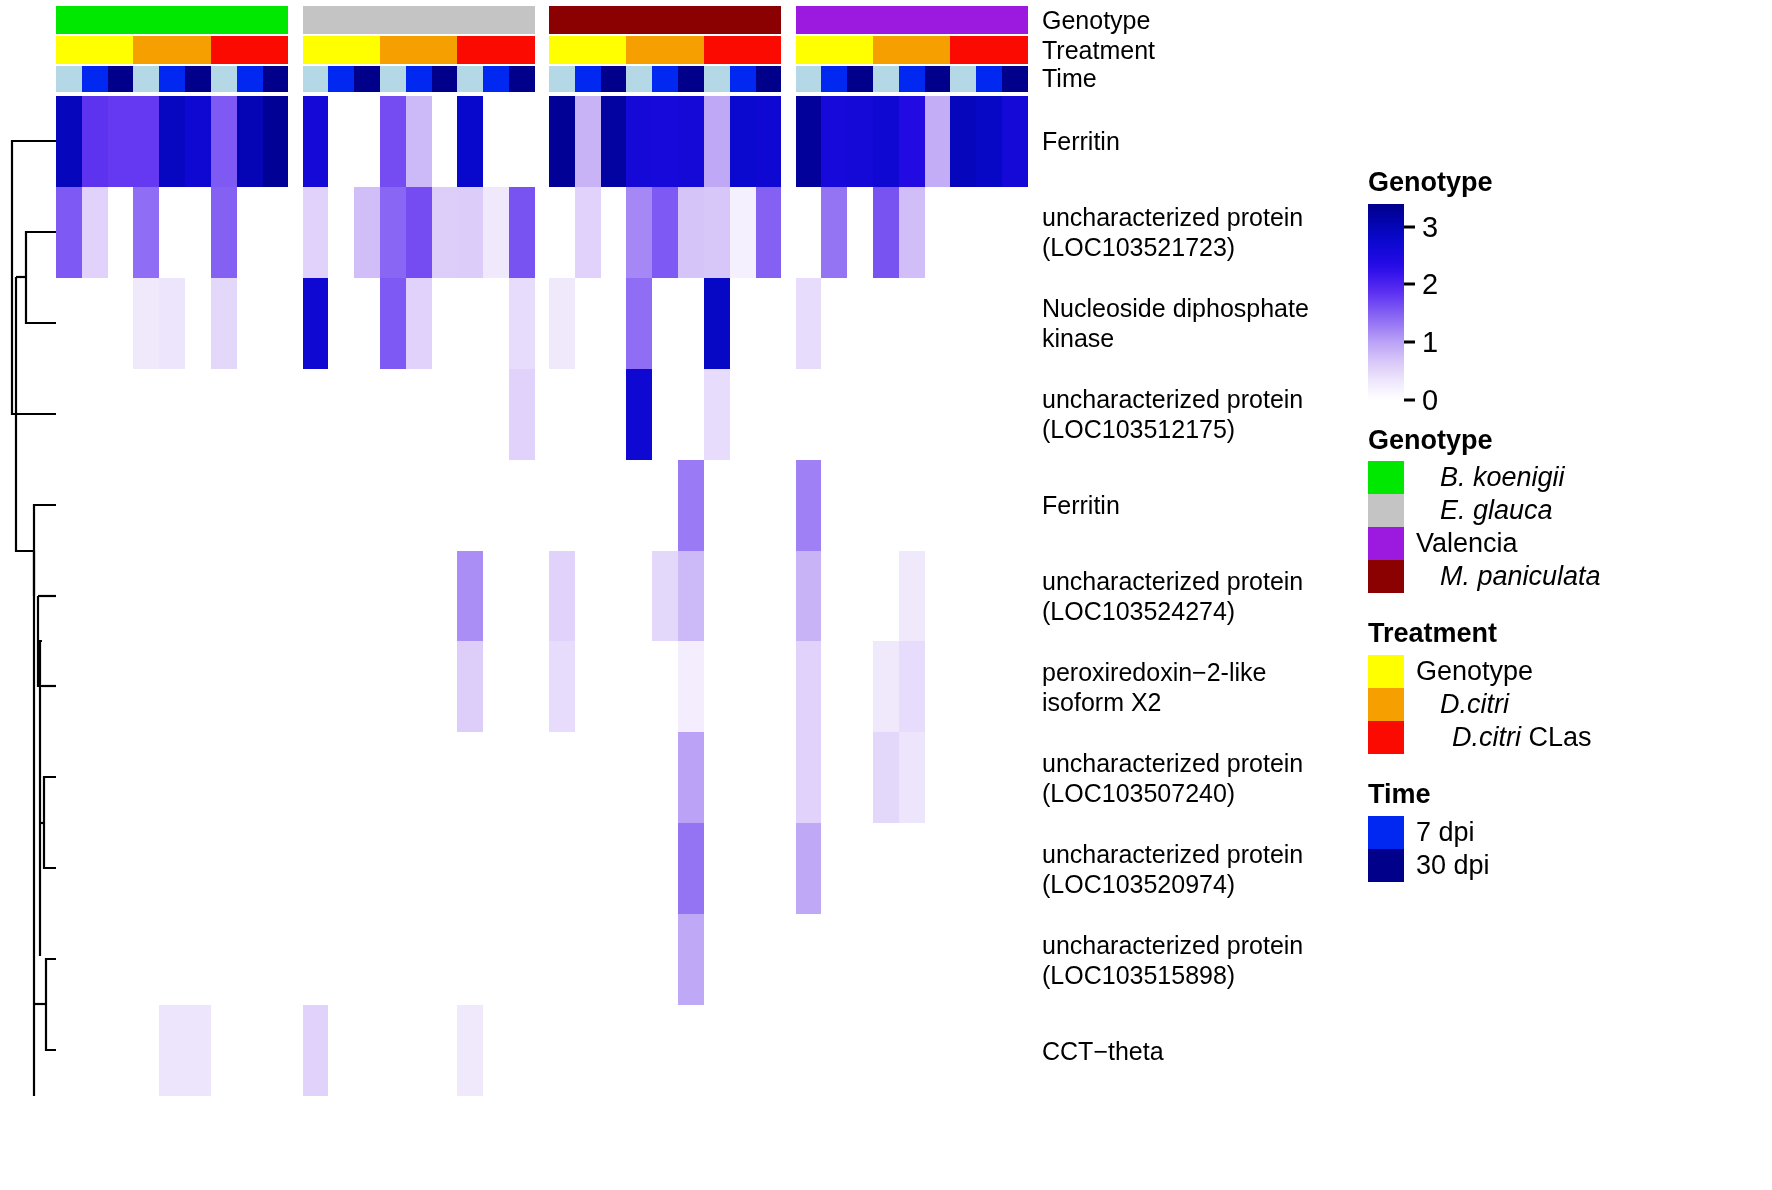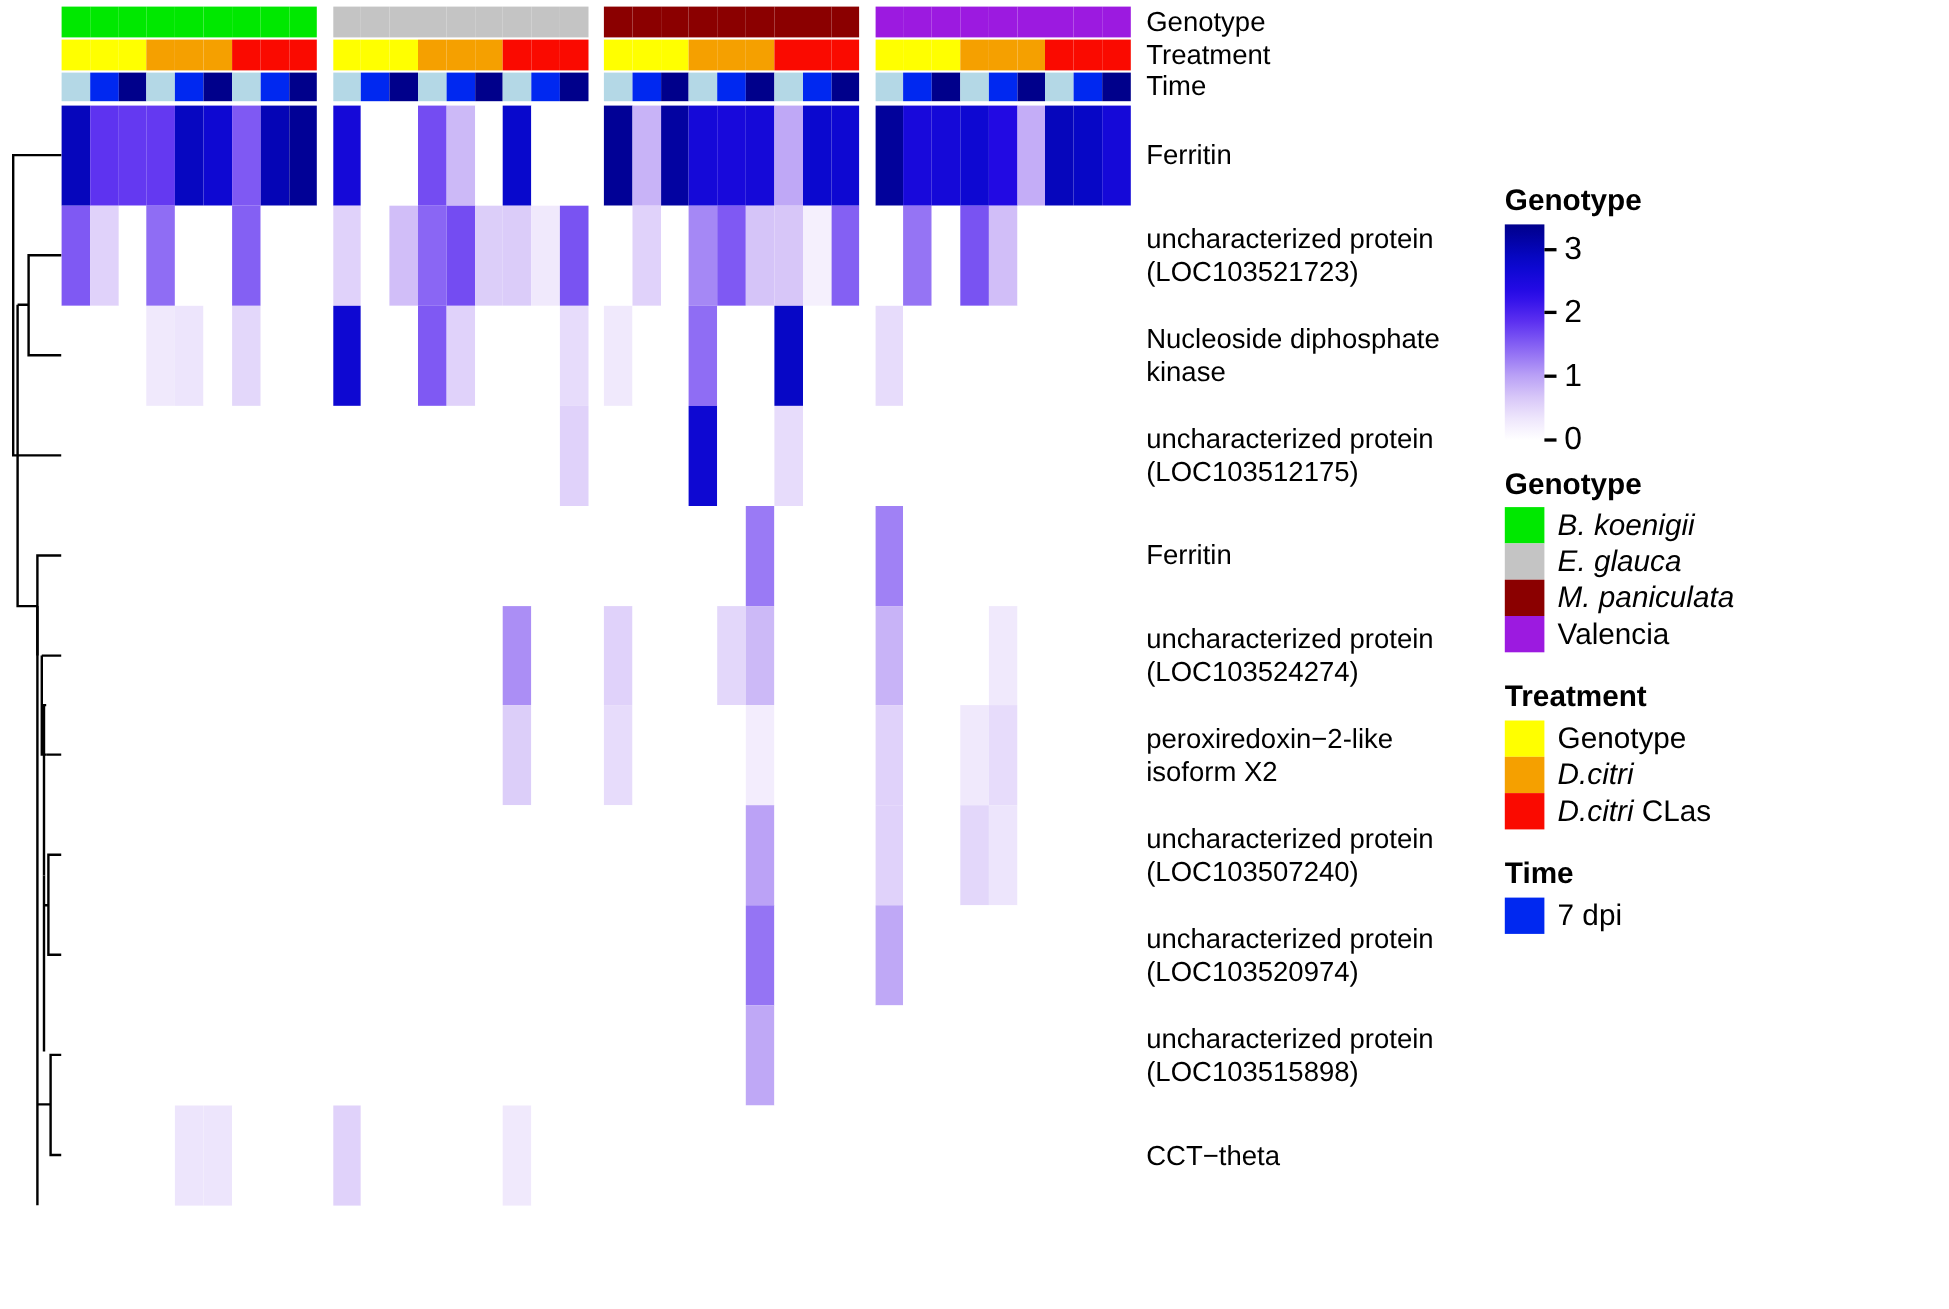--- a/index.html
+++ b/index.html
@@ -87,21 +87,21 @@
   .swatch {
     width: 36px; height: 33px;
     flex: 0 0 36px;
   }
   .legend-text {
     font-size: 27px;
     color: #000;
     margin-left: 12px;
     white-space: nowrap;
   }
-  .ital { font-style: italic; }
+  .ital { font-style: italic; margin-left: 36px; }
 
   
   #colorbar-wrap {
     position: relative;
     display: flex;
     align-items: flex-start;
     height: 196px;
   }
   #colorbar {
     width: 36px; height: 196px;
@@ -904,26 +904,26 @@
       <div id="leg-genotype">
           <div class="legend-item">
             <div class="swatch" style="background: rgb(0, 232, 0);"></div>
             <div class="legend-text ital">B. koenigii</div>
           </div>
           <div class="legend-item">
             <div class="swatch" style="background: rgb(196, 196, 196);"></div>
             <div class="legend-text ital">E. glauca</div>
           </div>
           <div class="legend-item">
+            <div class="swatch" style="background: rgb(156, 26, 224);"></div>
+            <div class="legend-text">Valencia</div>
+          </div>
+          <div class="legend-item">
             <div class="swatch" style="background: rgb(139, 0, 0);"></div>
             <div class="legend-text ital">M. paniculata</div>
-          </div>
-          <div class="legend-item">
-            <div class="swatch" style="background: rgb(156, 26, 224);"></div>
-            <div class="legend-text">Valencia</div>
           </div>
         </div>
     </div>
 
     <div class="legend-block">
       <div class="legend-title">Treatment</div>
       <div id="leg-treatment">
           <div class="legend-item">
             <div class="swatch" style="background: rgb(255, 255, 0);"></div>
             <div class="legend-text">Genotype</div>
@@ -939,17 +939,21 @@
         </div>
     </div>
 
     <div class="legend-block">
       <div class="legend-title">Time</div>
       <div id="leg-time">
           <div class="legend-item">
             <div class="swatch" style="background: rgb(0, 40, 240);"></div>
             <div class="legend-text">7 dpi</div>
           </div>
+          <div class="legend-item">
+            <div class="swatch" style="background: rgb(0, 0, 139);"></div>
+            <div class="legend-text">30 dpi</div>
+          </div>
         </div>
     </div>
 
   </div>
 </div>
 
 </body></html>

